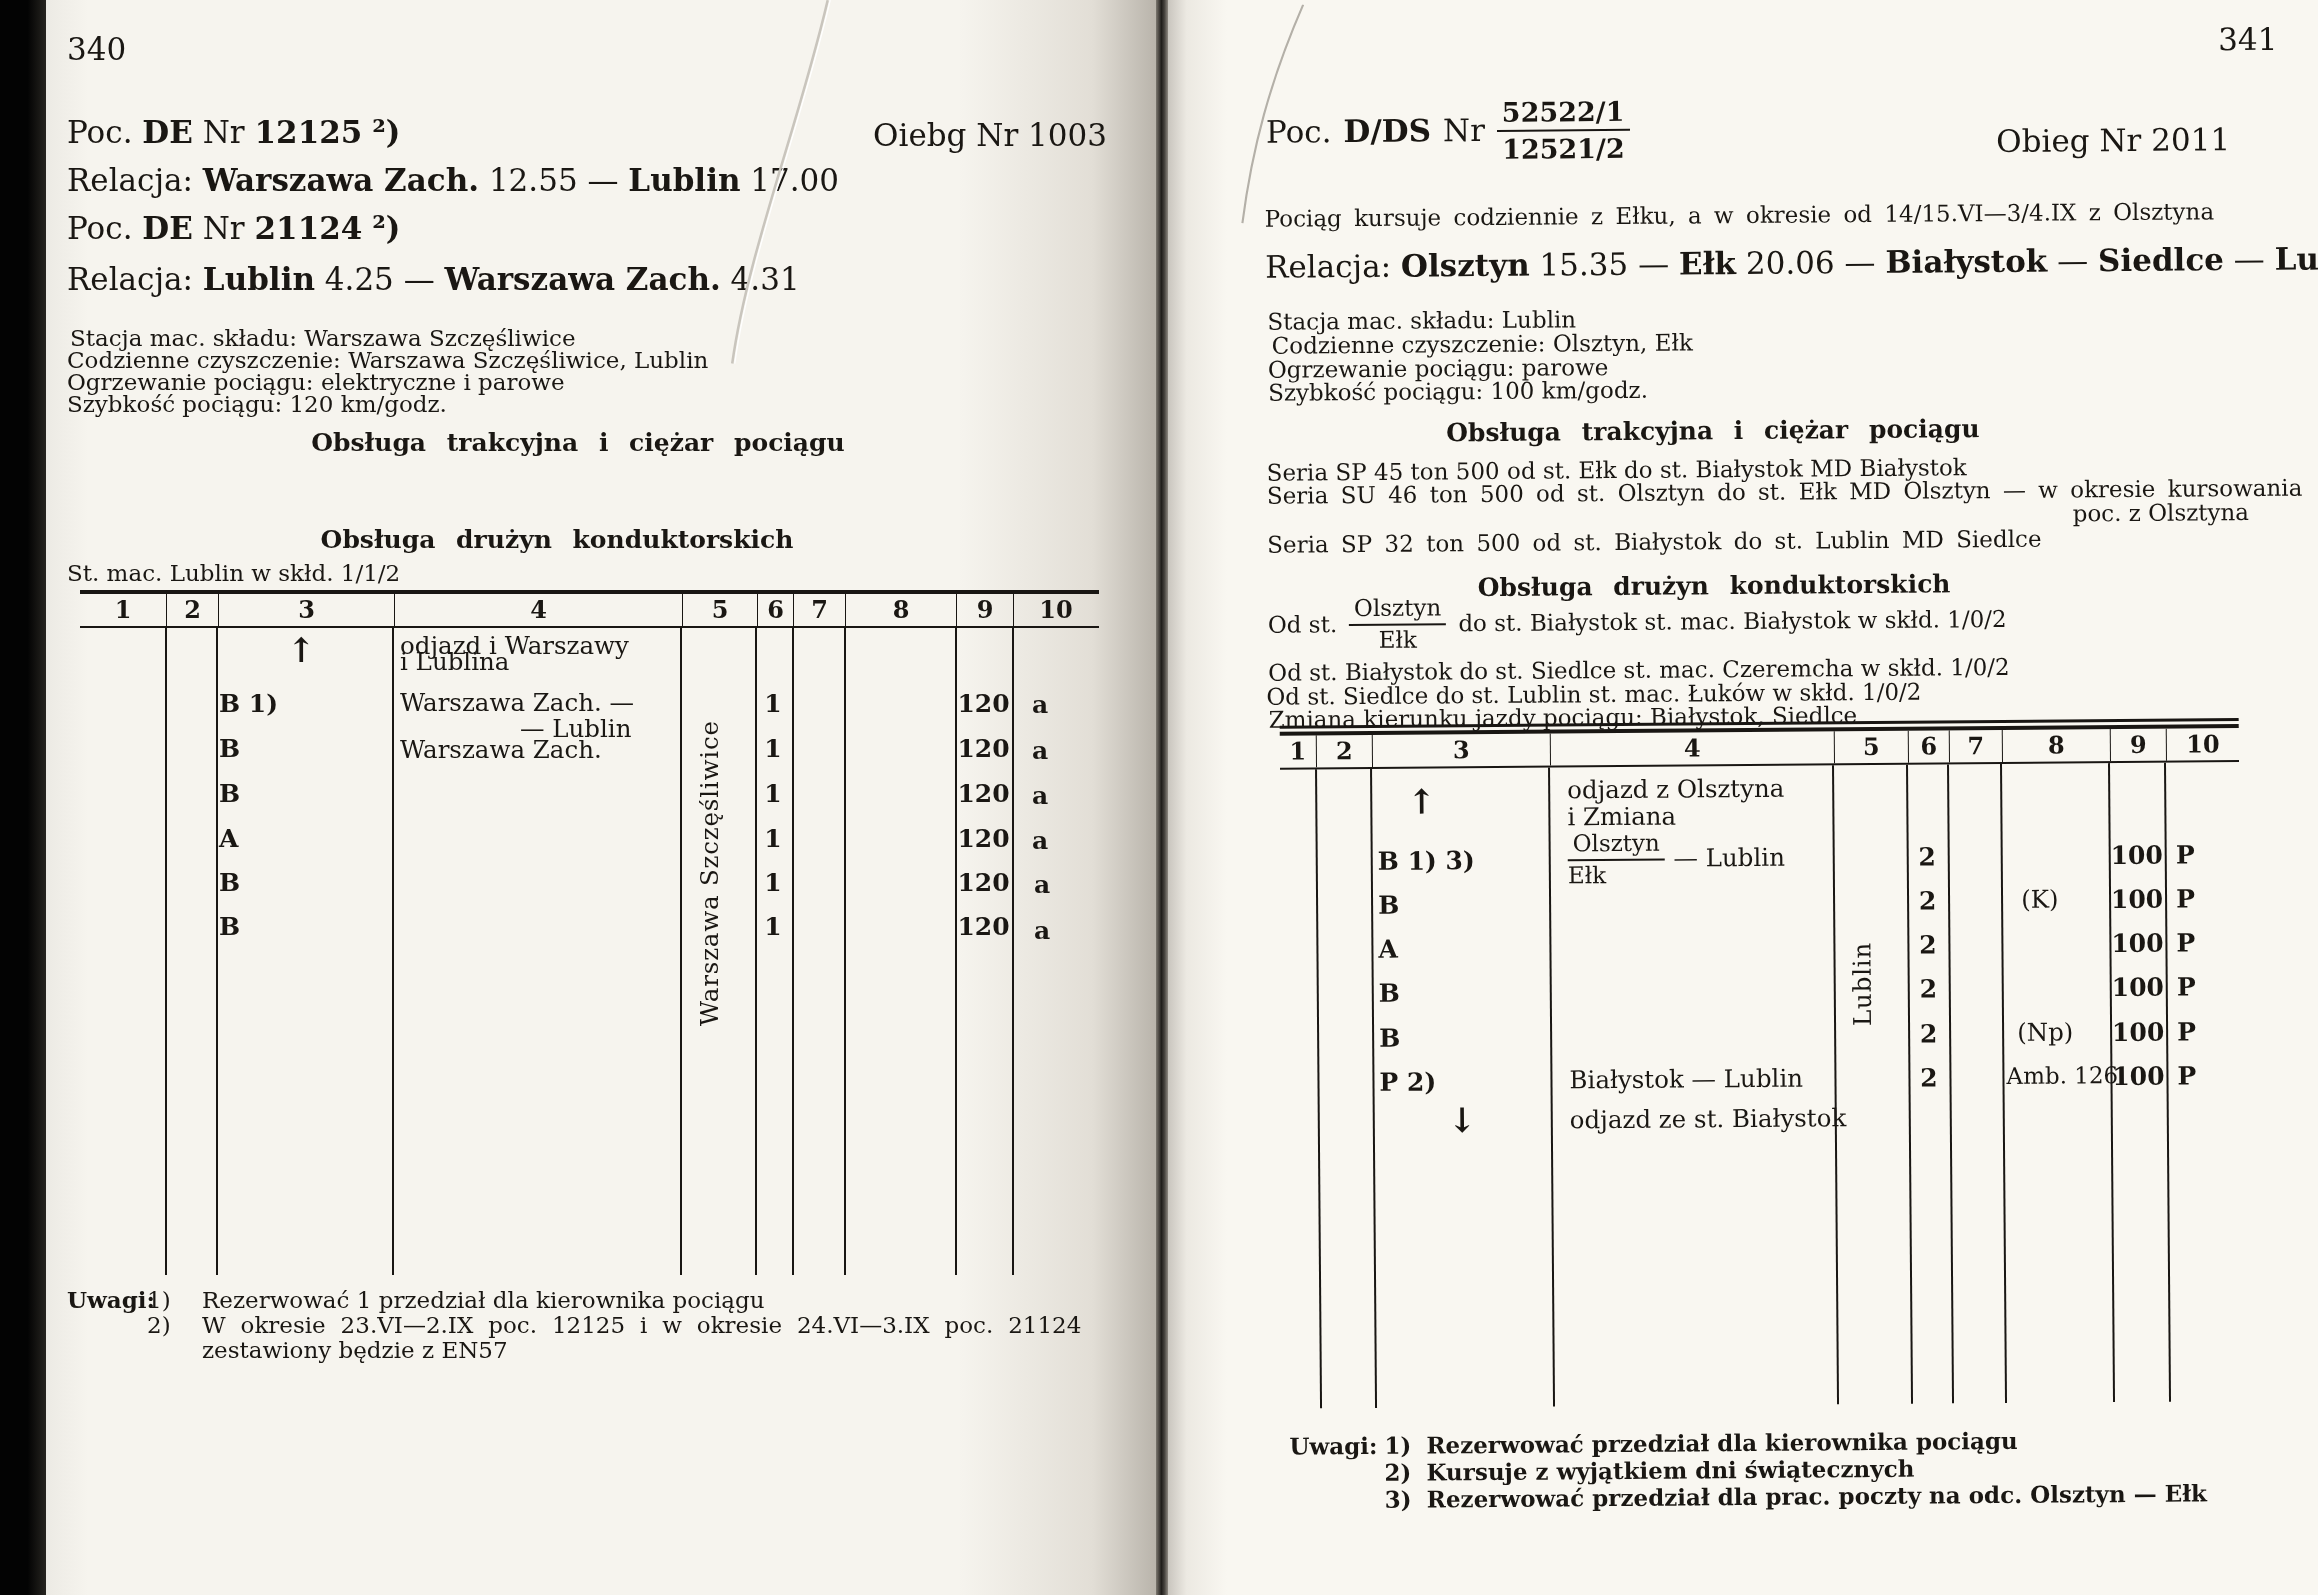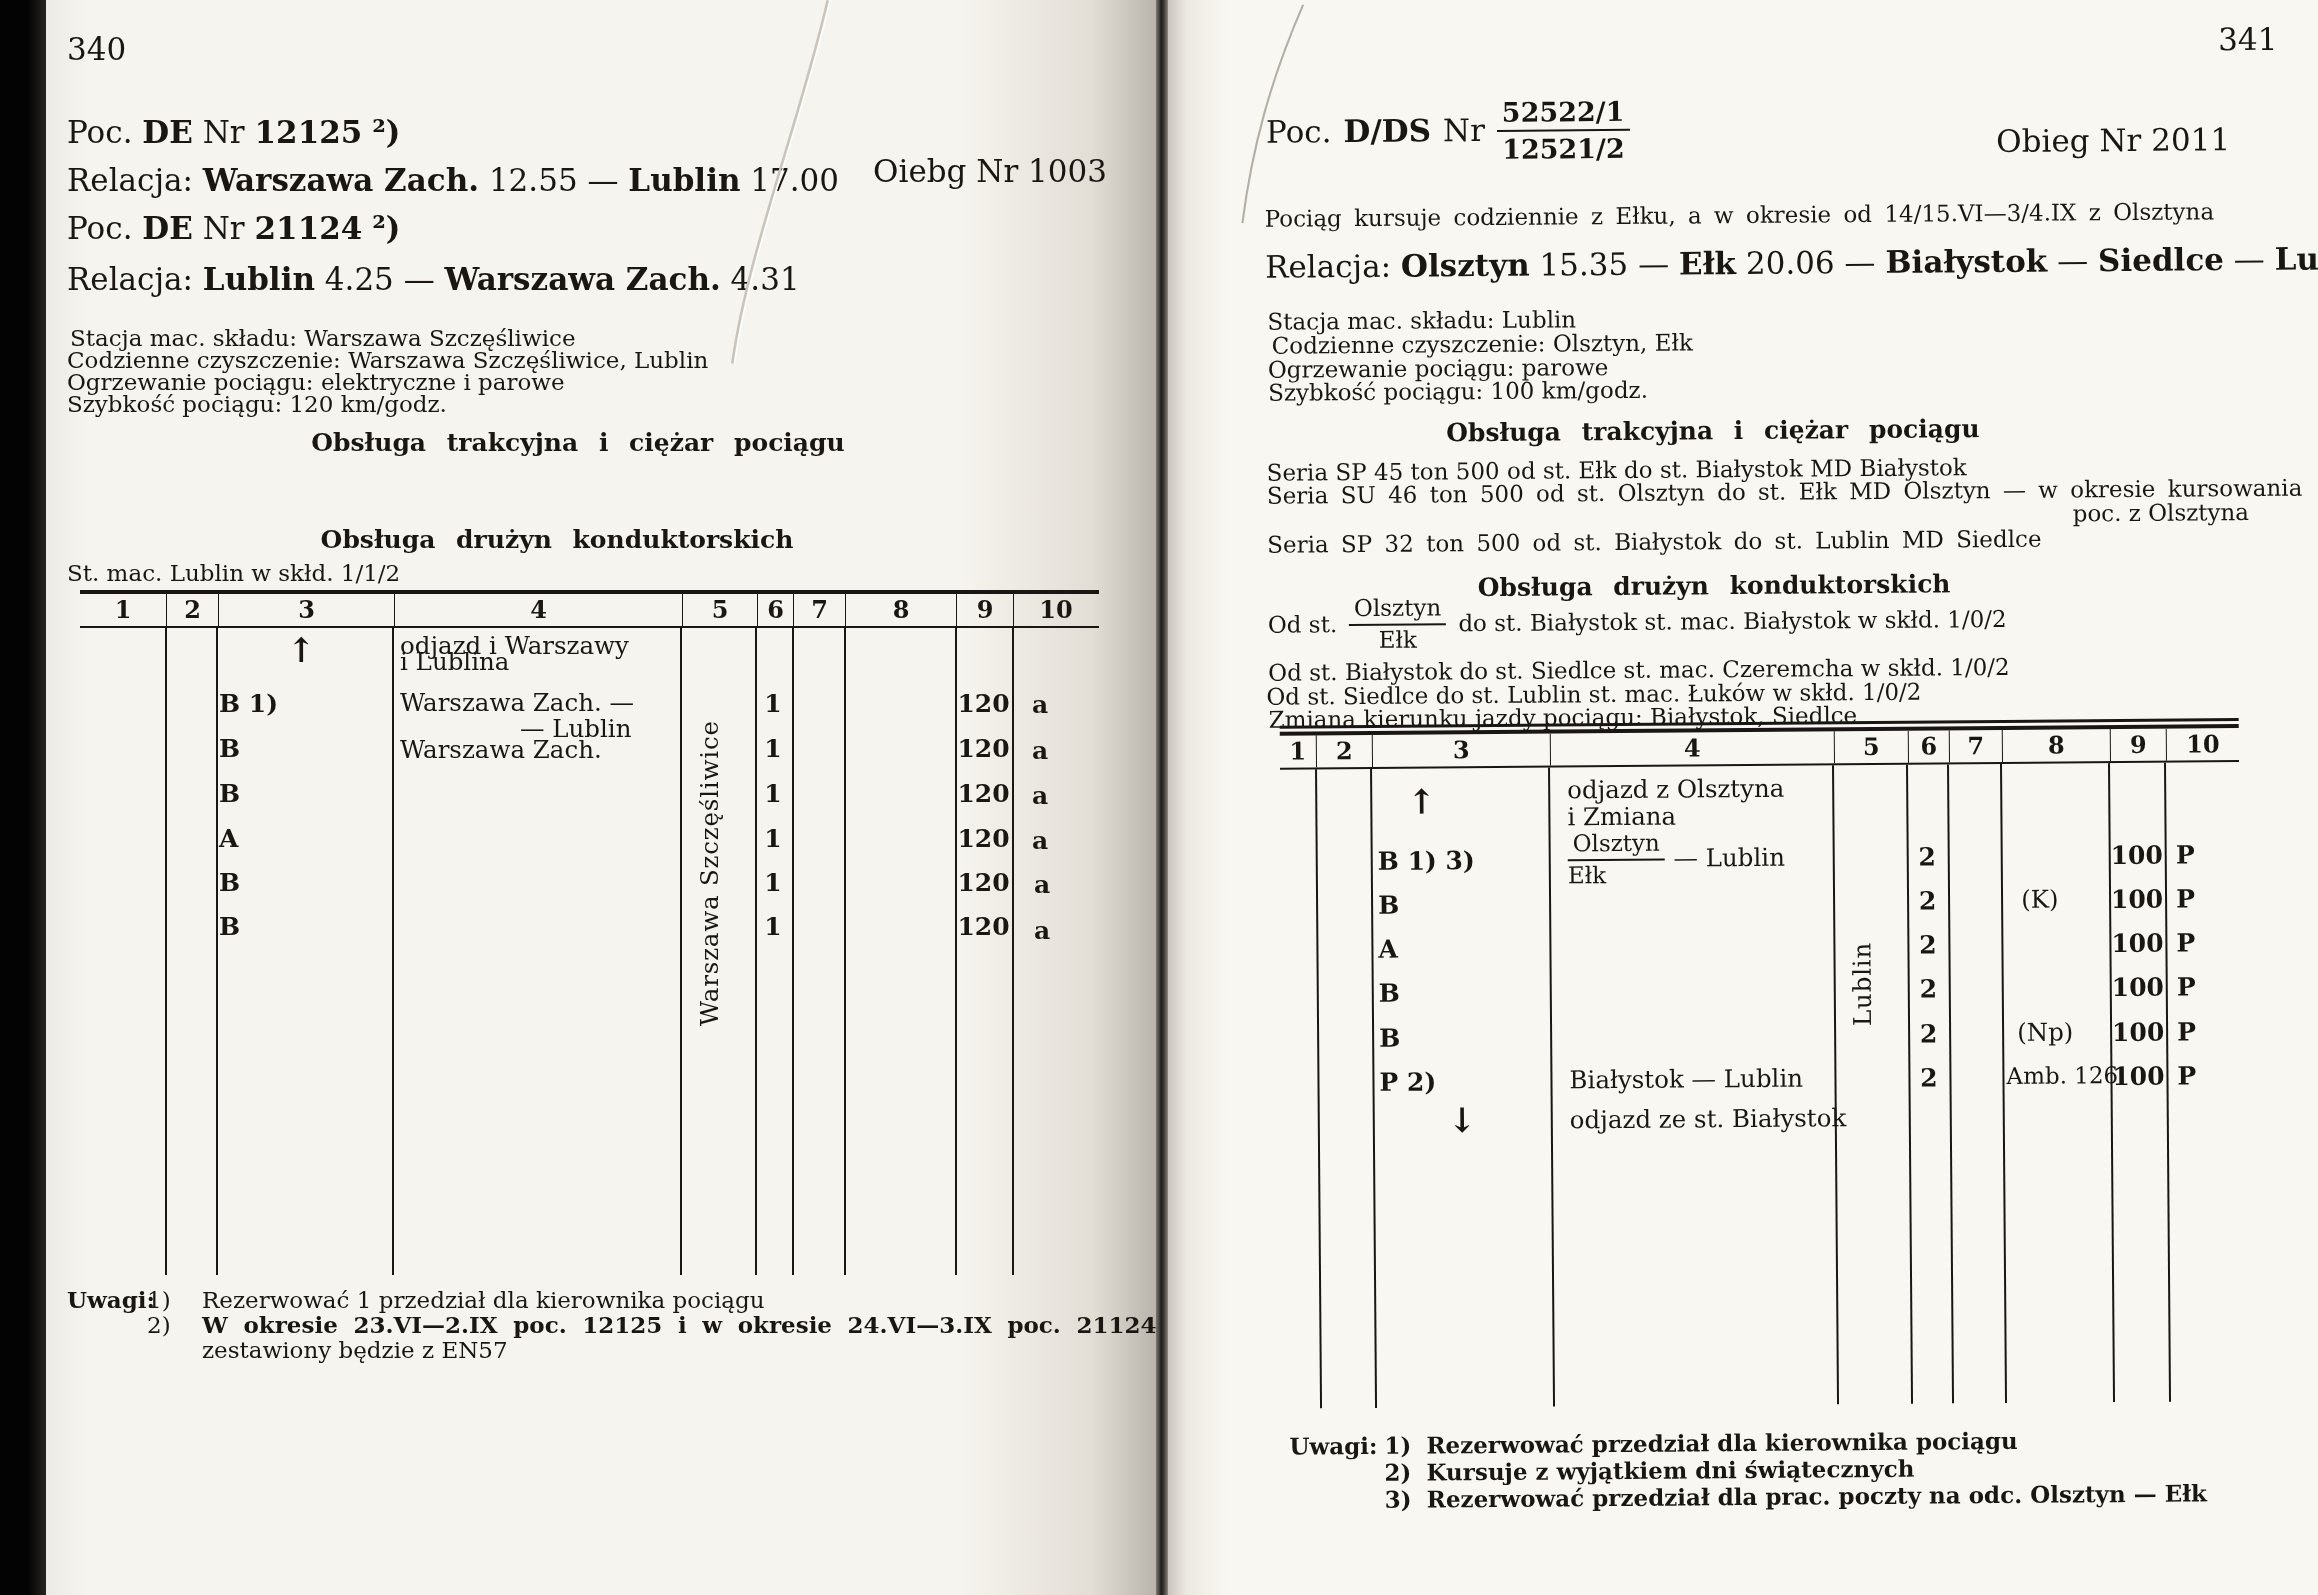--- a/index.html
+++ b/index.html
@@ -15,21 +15,21 @@
   .gutter { position:absolute; left:1156px; top:0; width:12px; height:100%;
     background:linear-gradient(to right,#7d7870 0,#1f1d1a 45%,#45423d 70%,#8d8880 100%); }
   .rcontent { position:absolute; inset:0; transform:rotate(-0.45deg); transform-origin:55% 0; }
 
   .t   { position:absolute; white-space:nowrap; line-height:1.15; }
   .b   { font-weight:bold; }
   .h   { font-size:31px; }          
   .m   { font-size:23px; }
   .head{ font-size:25px; font-weight:bold; word-spacing:12px; text-align:center; }
   .ws6 { word-spacing:5px; }
-  .ws9 { word-spacing:7.6px;font-weight:bold; }
+  .ws9 { word-spacing:7.6px; }
   .ctr { text-align:center; }
   .rt  { text-align:right; }
 
   .thead { display:flex; align-items:center; height:32px; line-height:32px;
            border-top:4.2px solid #191613; border-bottom:2.5px solid #191613; box-sizing:content-box; }
   .hc { text-align:center; font-size:24px; font-weight:bold; box-sizing:border-box; }
   .hc + .hc { border-left:1.7px solid #191613; height:100%; }
   .tbody { position:relative; }
   .vl { position:absolute; top:0; width:1.7px; background:#191613; }
   .c  { position:absolute; line-height:1.1; white-space:nowrap; }
@@ -57,21 +57,21 @@
   <div class="page page-left">
     <div class="t h" style="left:21px; top:32px;">340</div>
 
     <div class="t h" style="left:21px; top:115px;">
       <span>Poc.</span>
       <span class="b">DE</span>
       <span>Nr</span>
       <span class="b">12125</span>
       <span class="b">²)</span>
     </div>
-    <div class="t h rt" style="left:807px; top:118px; width:254px;margin-top:36px;">Oiebg Nr 1003</div>
+    <div class="t h rt" style="left:807px; top:118px; width:254px;">Oiebg Nr 1003</div>
 
     <div class="t h" style="left:21px; top:163px;">
       <span>Relacja:</span>
       <span class="b">Warszawa Zach.</span>
       <span>12.55 —</span>
       <span class="b">Lublin</span>
       <span>17.00</span>
     </div>
 
     <div class="t h" style="left:21px; top:211px;">

